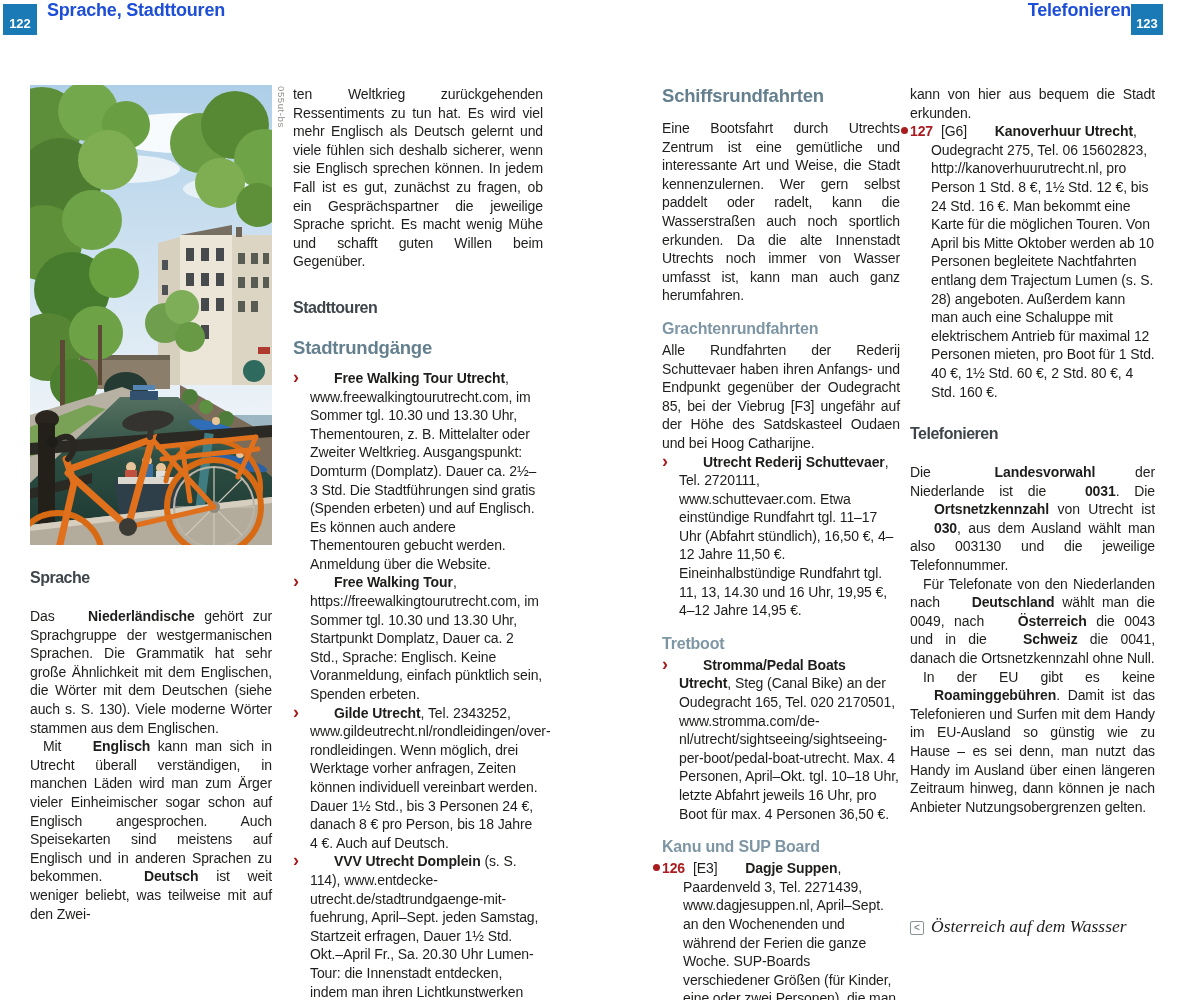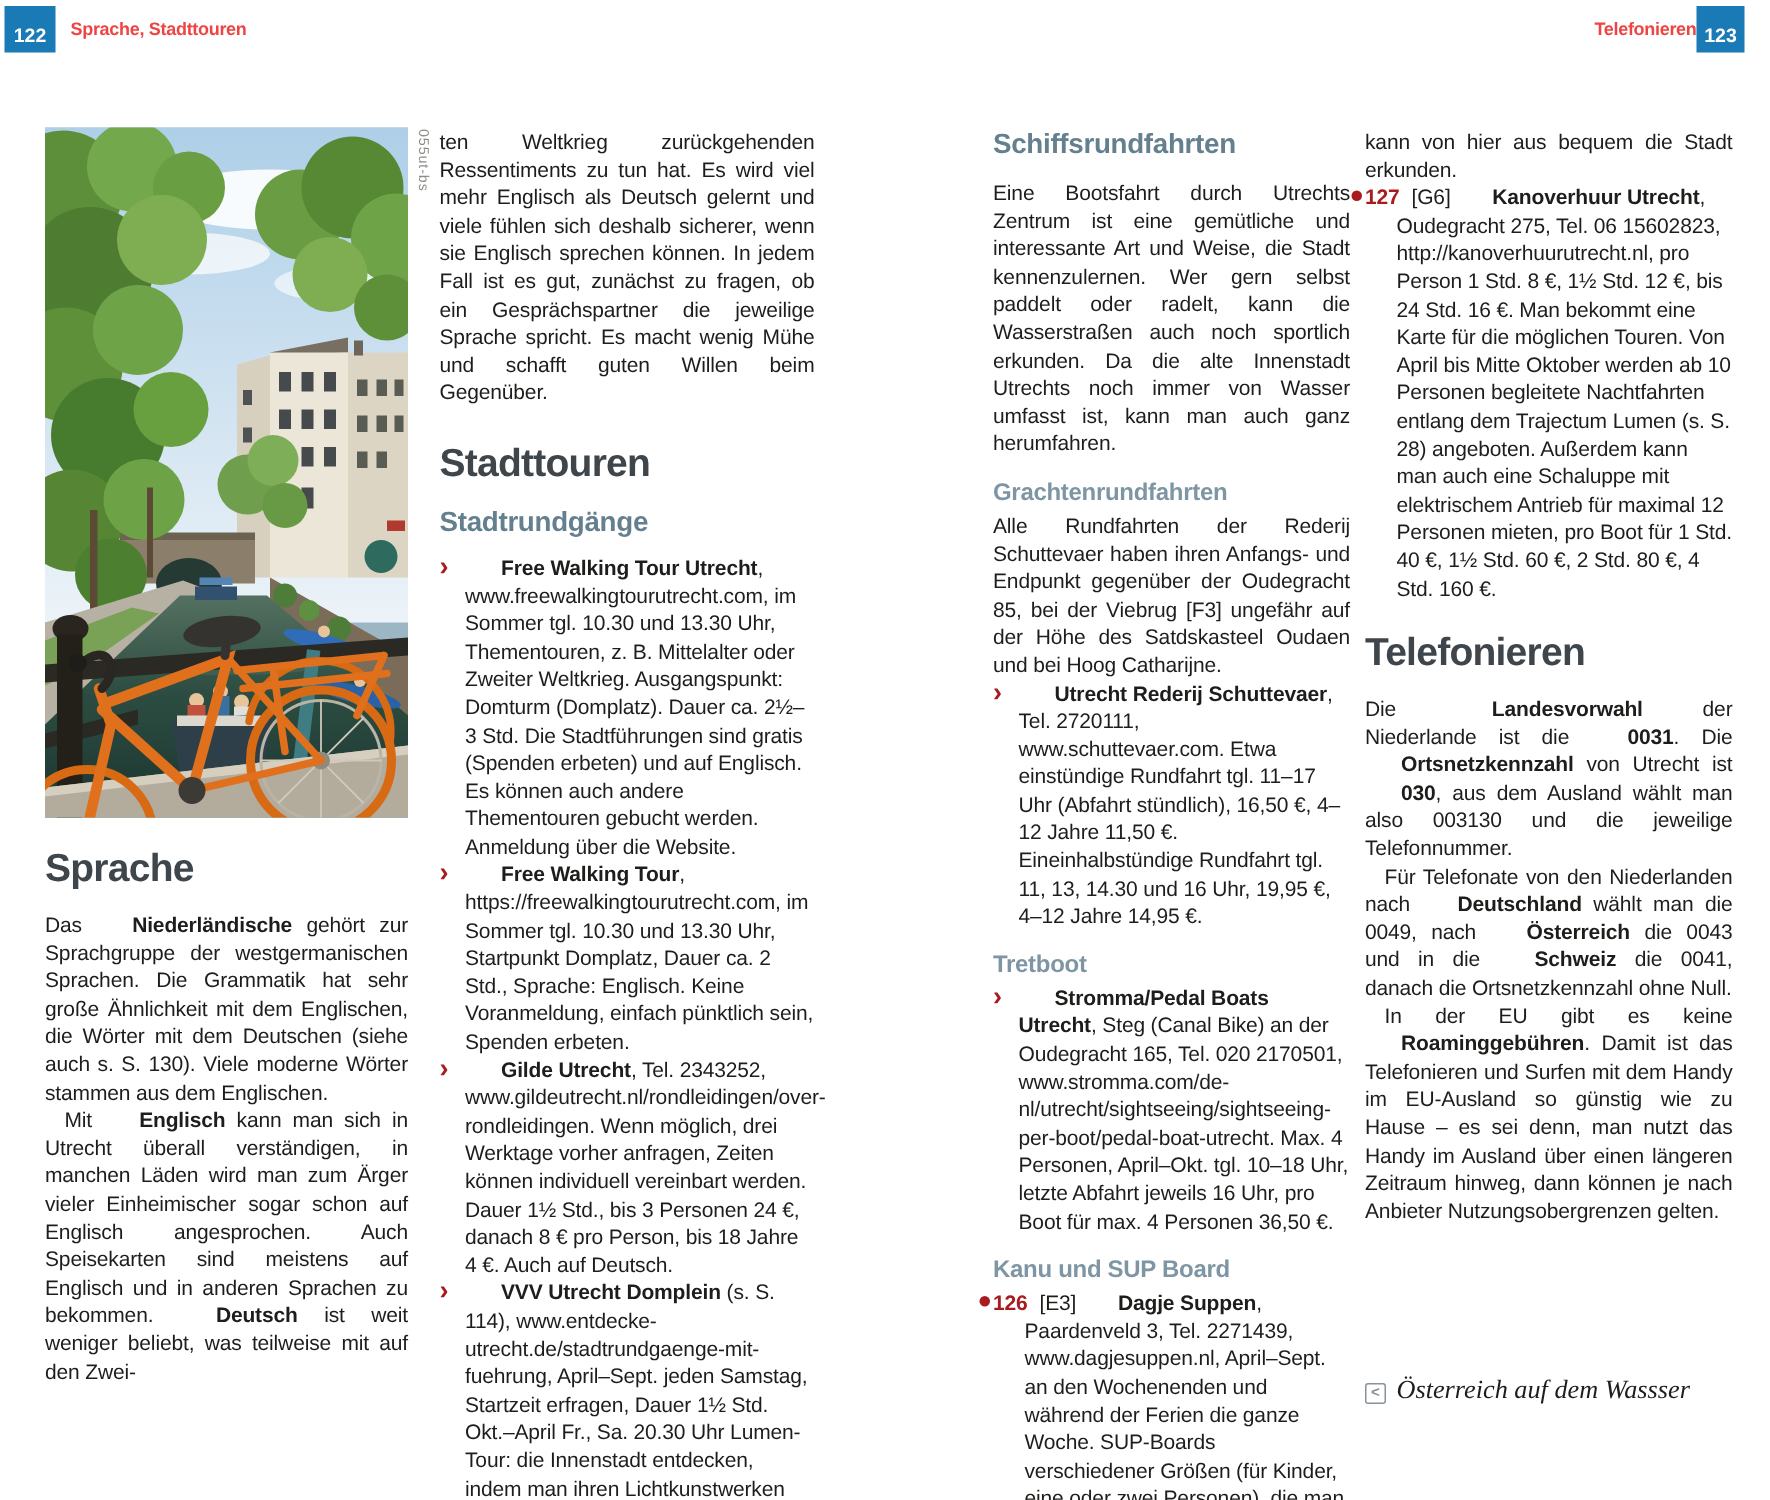--- a/index.html
+++ b/index.html
@@ -6,37 +6,37 @@
   html,body { background:#ffffff; }
   body { width:1180px; height:1000px; position:relative; overflow:hidden;
          font-family:"Liberation Sans","DejaVu Sans",sans-serif; color:#1d1d1b; }
 
   
   .pagenum { position:absolute; top:4px; height:31px; background:#1a7ab6; color:#fff;
              font-weight:bold; font-size:13px; display:flex; align-items:flex-end;
              justify-content:center; padding-bottom:4px; }
   #num-left { left:3px; width:34px; }
   #num-right { right:17px; width:32px; }
-  .runhead { position:absolute; top:12px; font-size:12px; font-weight:bold;
-             color:#ef4444; letter-spacing:-0.2px; }
+  .runhead { position:absolute; top:0; font-size:18px; font-weight:bold;
+             color:#1d4ed8; letter-spacing:-0.2px; }
   #head-left { left:47px; }
   #head-right { right:49px; }
 
   
   .col { position:absolute; top:85px; font-size:14px; line-height:18.6px; letter-spacing:-0.1px; }
   #col1 { left:30px;  width:242px; }
   #col2 { left:293px; width:250px; }
   #col3 { left:662px; width:238px; }
   #col4 { left:910px; width:245px; }
 
   .j { text-align:justify; }
   .ind { text-indent:13px; }
   .b { font-weight:bold;padding-left:24px; }
 
-  .h1 { font-size:26px; line-height:30px; color:#3f464b; font-weight:bold;
+  .h1 { font-size:16px; line-height:30px; color:#3f464b; font-weight:bold;
         letter-spacing:-0.5px; margin:18px 0 14px; }
   #col2 .h1 { margin-top:22px; }
   .h2 { font-size:18.5px; line-height:22px; color:#64808f; font-weight:bold;
         letter-spacing:-0.2px; margin:12px 0 10px; }
   #col3 .h2 { margin-top:0; margin-bottom:12px; }
   .h3 { font-size:16px; line-height:20px; color:#7e96a4; font-weight:bold;
         letter-spacing:-0.2px; margin:14px 0 2px; }
 
   ul.items { list-style:none; margin-top:8px; }
   .item { position:relative; padding-left:17px; }

